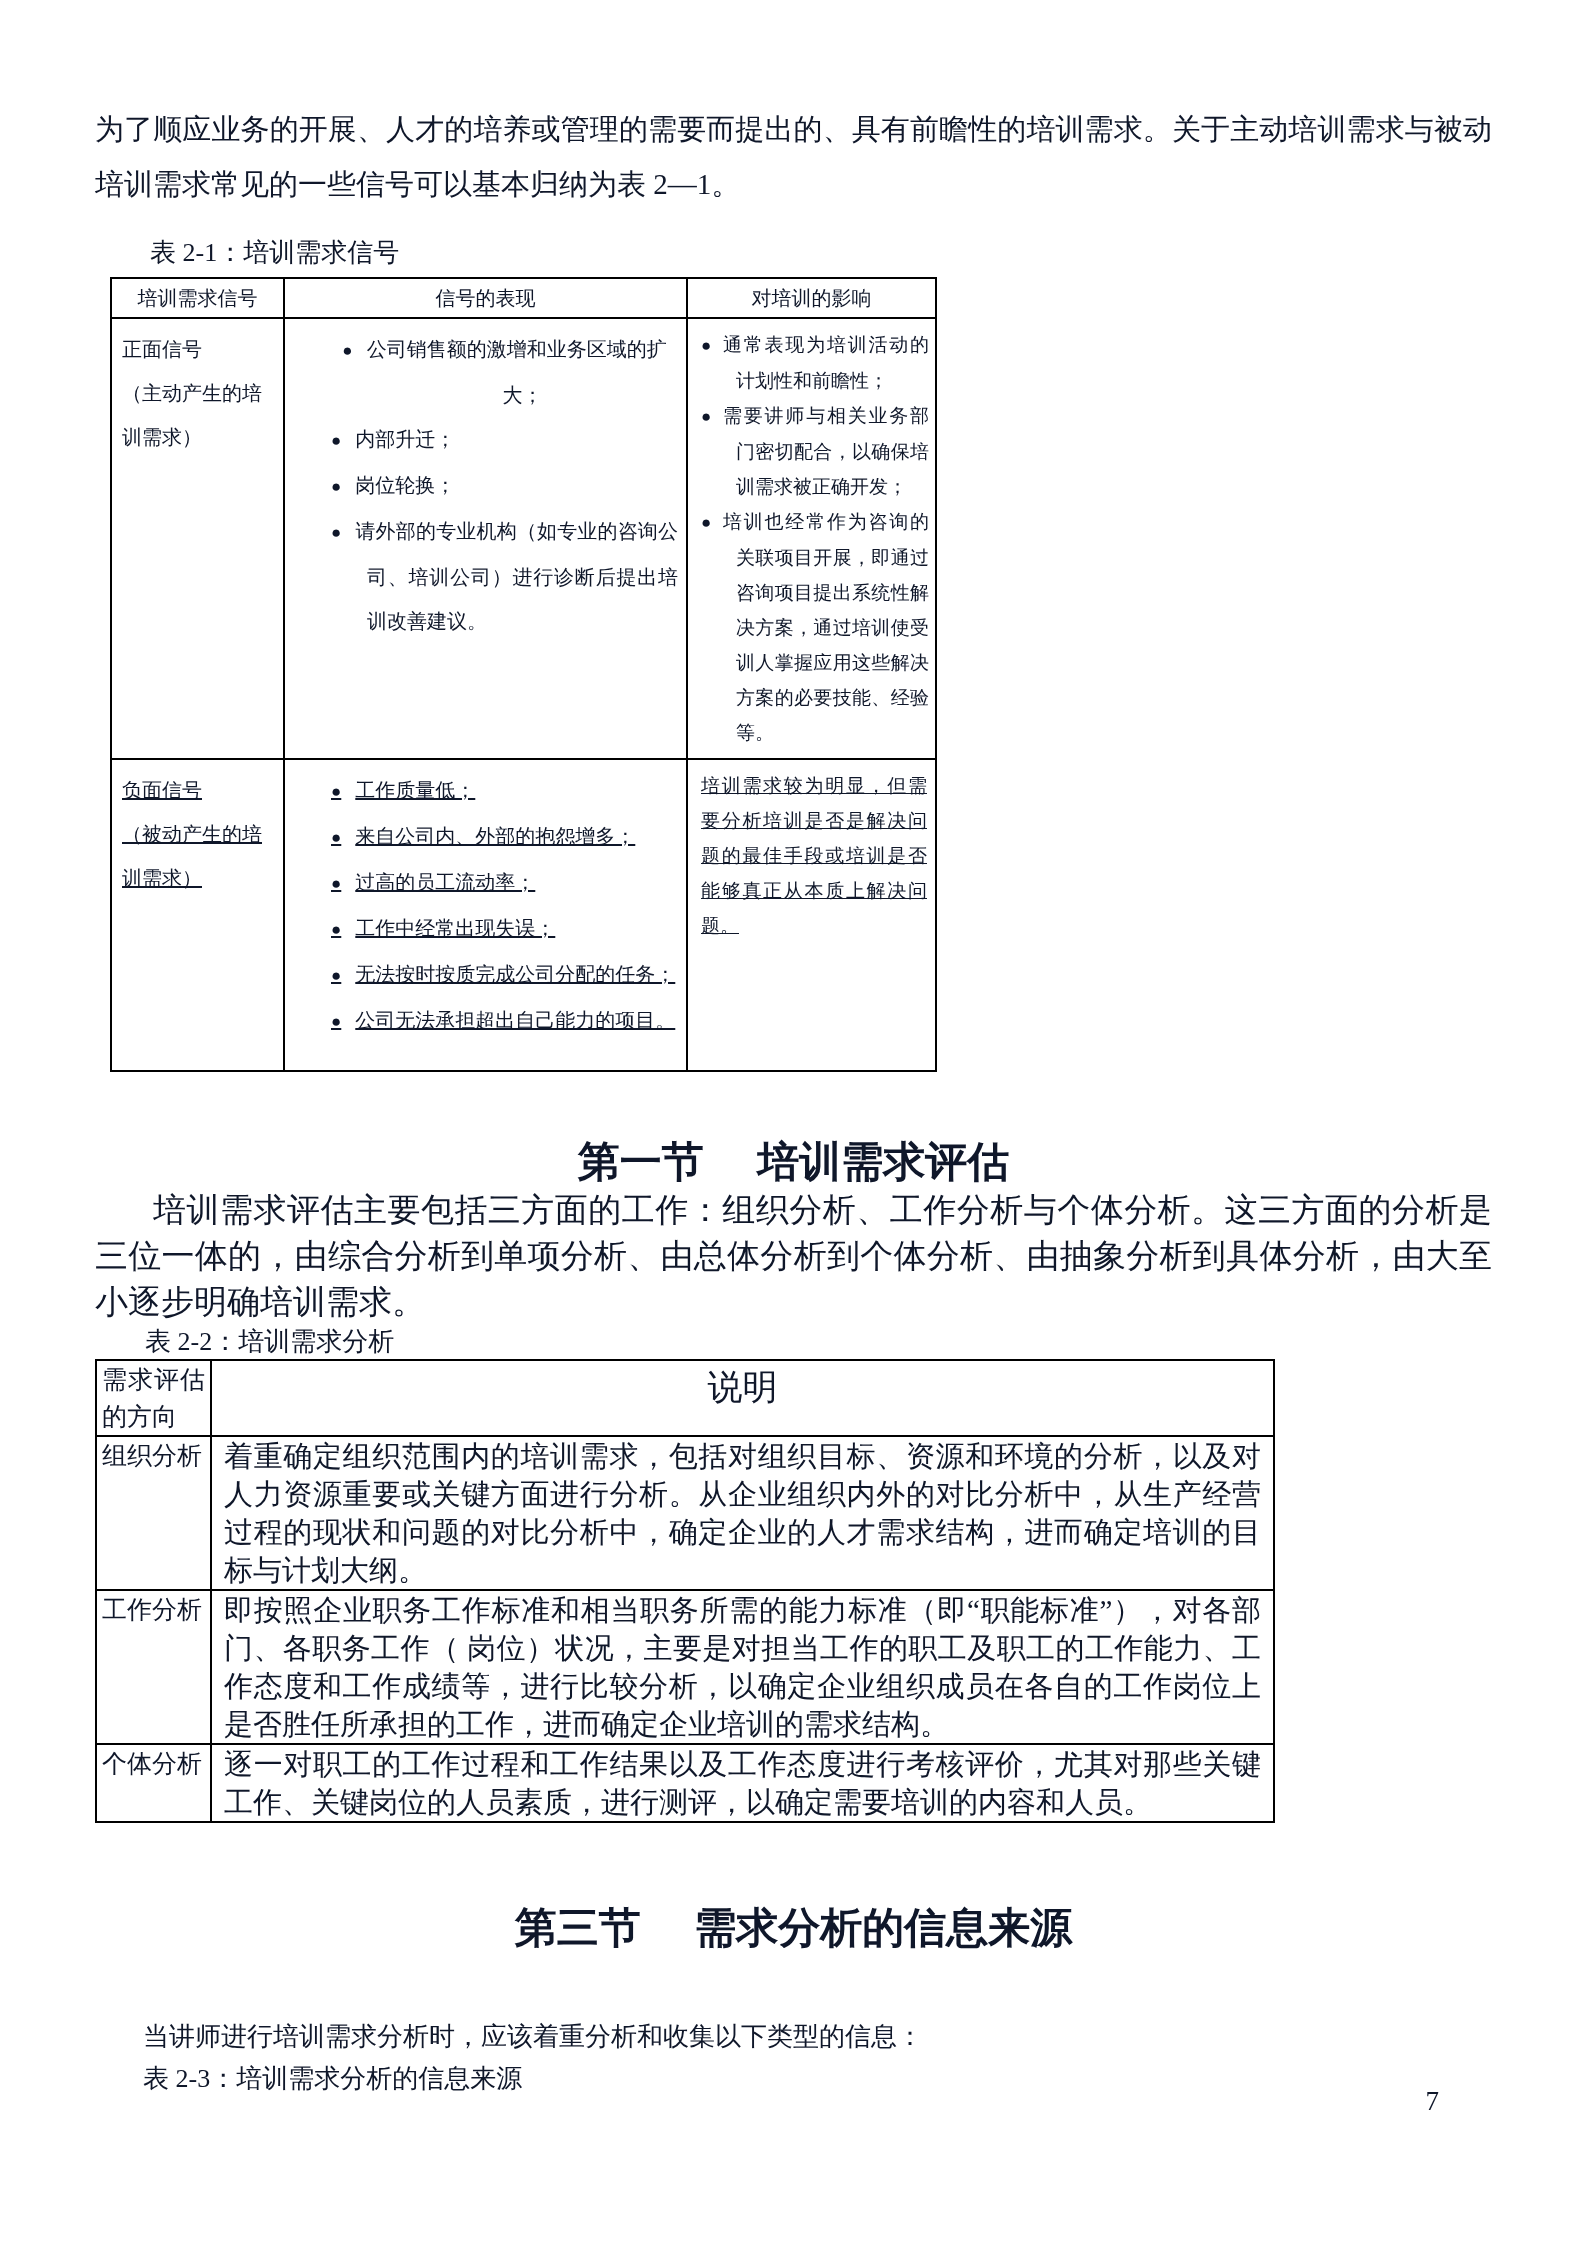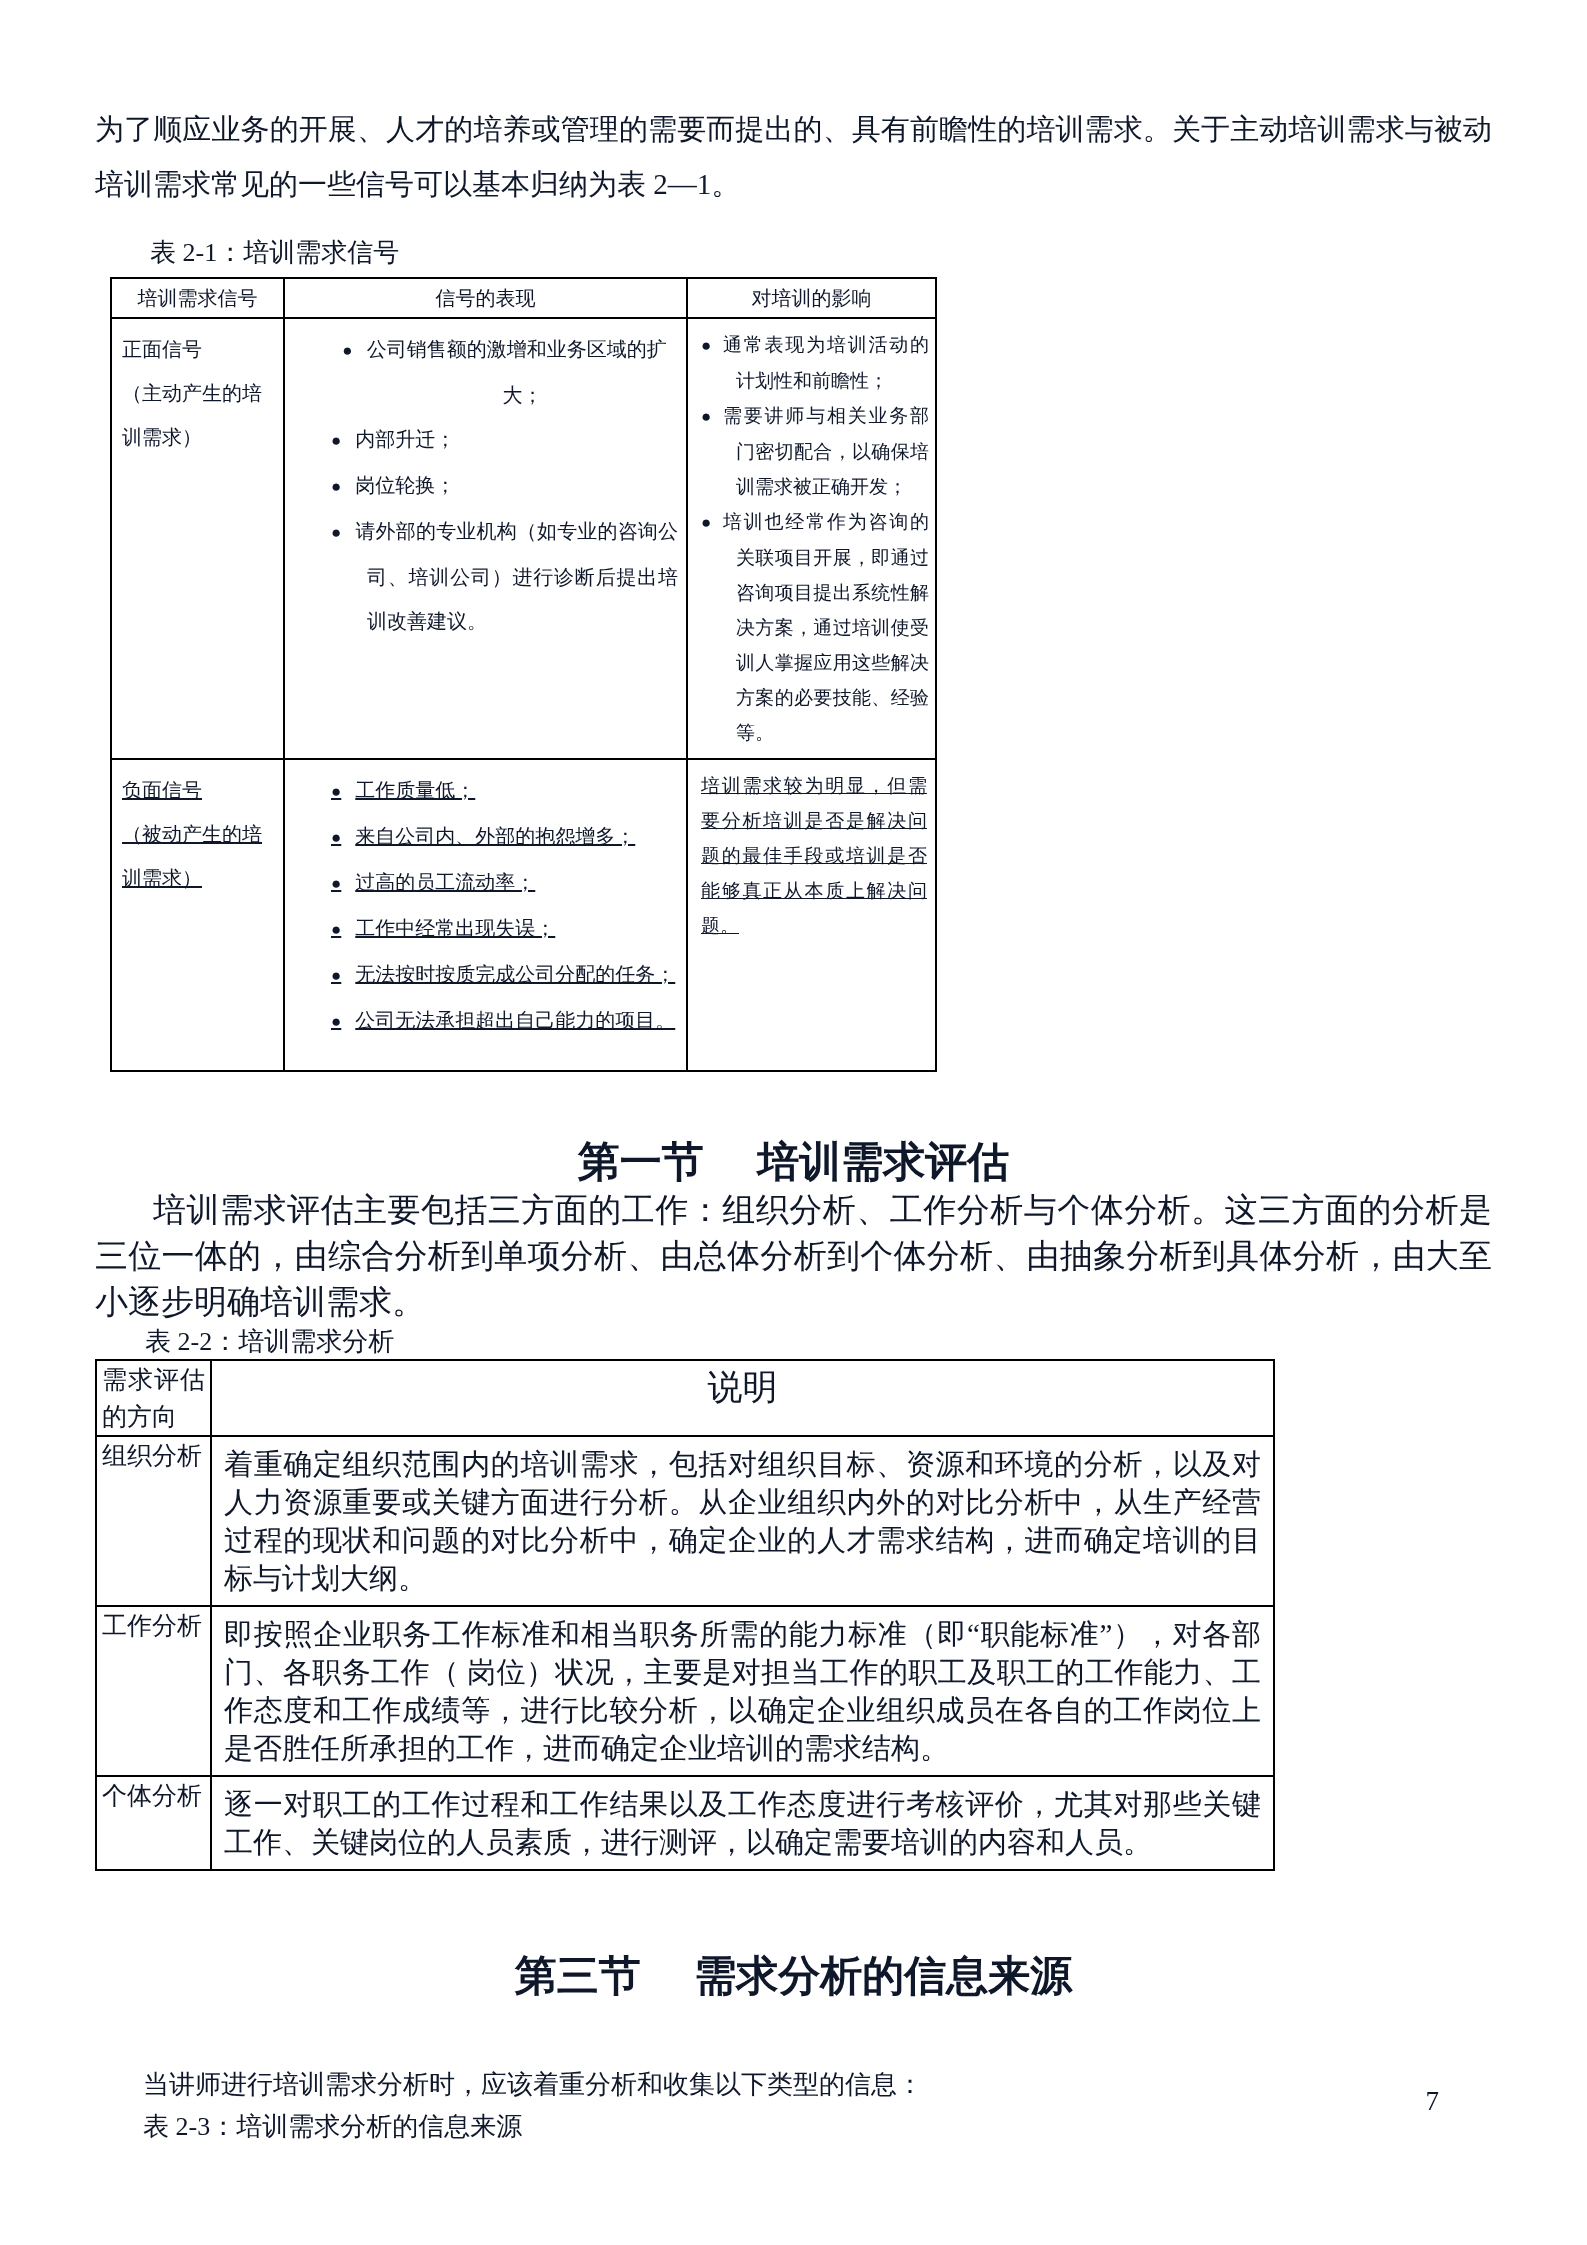--- a/index.html
+++ b/index.html
@@ -54,21 +54,21 @@
   
   .t2 { width:1178px; margin-top:0; }
   .t2 th { font-weight:normal; vertical-align:top; }
   .t2 tr.hd { height:74px; }
   .t2 tr.b1 { height:116px; }
   .t2 tr.b2 { height:152px; }
   .t2 tr.b3 { height:76px; }
   .th-dir  { font-size:25px; line-height:37px; text-align:justify; padding:0 5px; }
   .th-desc { font-size:35px; line-height:37px; text-align:center; padding:8px; }
   .td-dir  { font-size:25px; line-height:38px; padding:0 5px; vertical-align:top; }
-  .td-desc { font-size:29px; line-height:38px; padding:8px 12px; text-align:justify; vertical-align:top; }
+  .td-desc { font-size:29px; line-height:38px; padding:0 12px; text-align:justify; vertical-align:top; }
 
   .p3 { margin:67px 0 0 48px; font-size:26px; line-height:34px; }
 
   .pagenum { position:absolute; right:148px; top:2086px; font-size:27px; line-height:30px; }
 </style>
 </head>
 <body>
 
 <div class="page">
 

